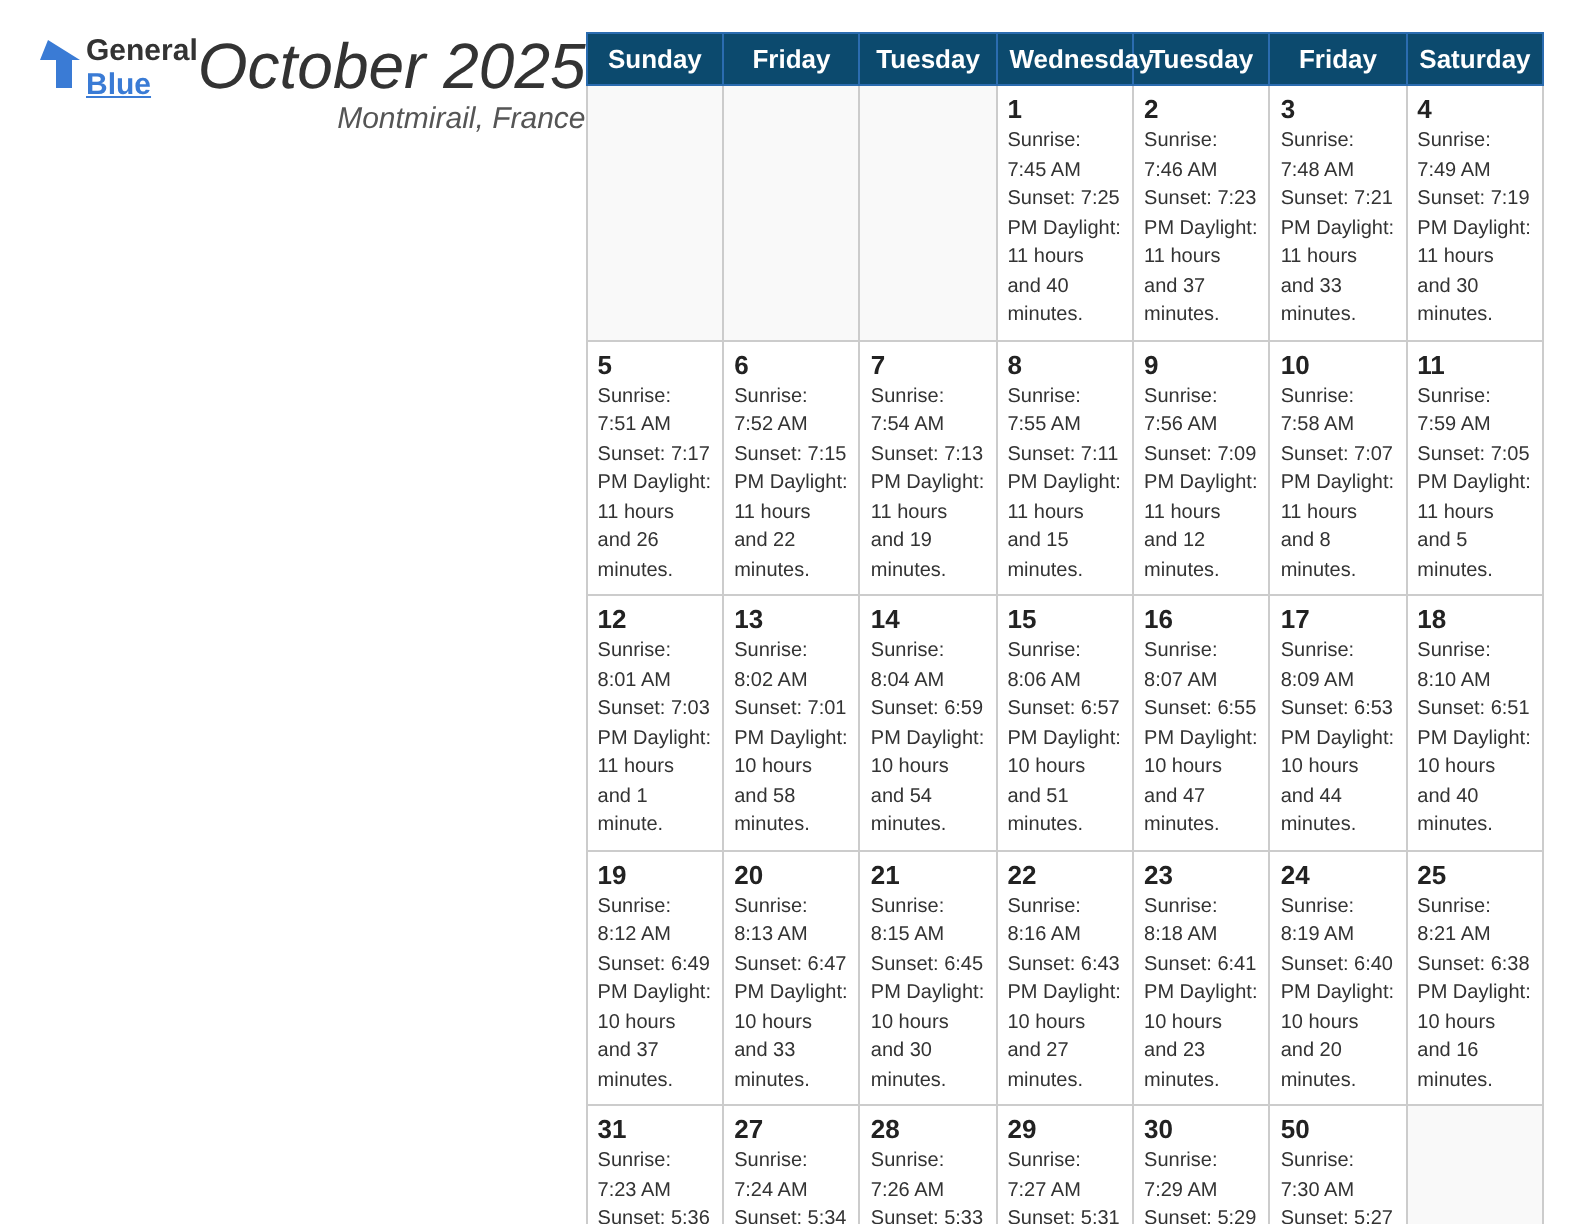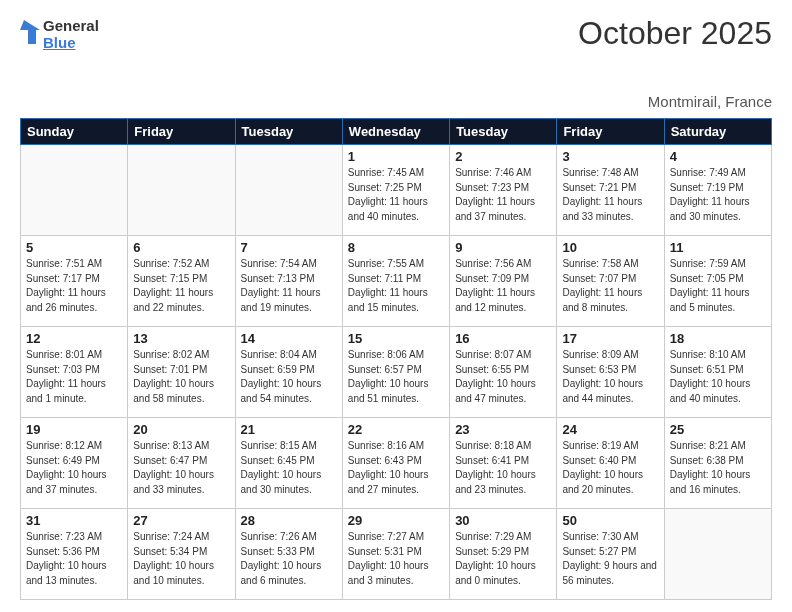--- a/index.html
+++ b/index.html
@@ -8,58 +8,58 @@
       background: #fff;
       width: 792px;
       height: 612px;
       overflow: hidden;
     }
     .page {
       width: 792px;
       height: 612px;
       padding: 16px 20px 12px 20px;
       display: flex;
-      flex-direction: column;
+      flex-direction: row;
     }
     .header {
       display: flex;
       justify-content: space-between;
       align-items: flex-start;
       margin-bottom: 8px;
     }
     .logo {
       display: flex;
       align-items: center;
       gap: 0px;
     }
     .title-block {
       text-align: right;
+      font-style: italic;
     }
     .month-title {
       font-size: 32px;
       font-weight: 300;
       color: #333;
       line-height: 1.1;
     }
     .location {
       font-size: 15px;
       color: #555;
-      margin-top: 42px;
     }
     .calendar {
       flex: 1;
       border: 1px solid #ccc;
       border-collapse: collapse;
       width: 100%;
       table-layout: fixed;
     }
     .calendar th {
-      background-color: #0f172a;
+      background-color: #0c4a6e;
       color: #fff;
-      text-align: left;
+      text-align: center;
       padding: 5px 6px;
       font-size: 13px;
       font-weight: 600;
       border: 1px solid #2b6cb0;
     }
     .calendar td {
       border: 1px solid #ccc;
       vertical-align: top;
       padding: 4px 5px;
       font-size: 10.5px;

